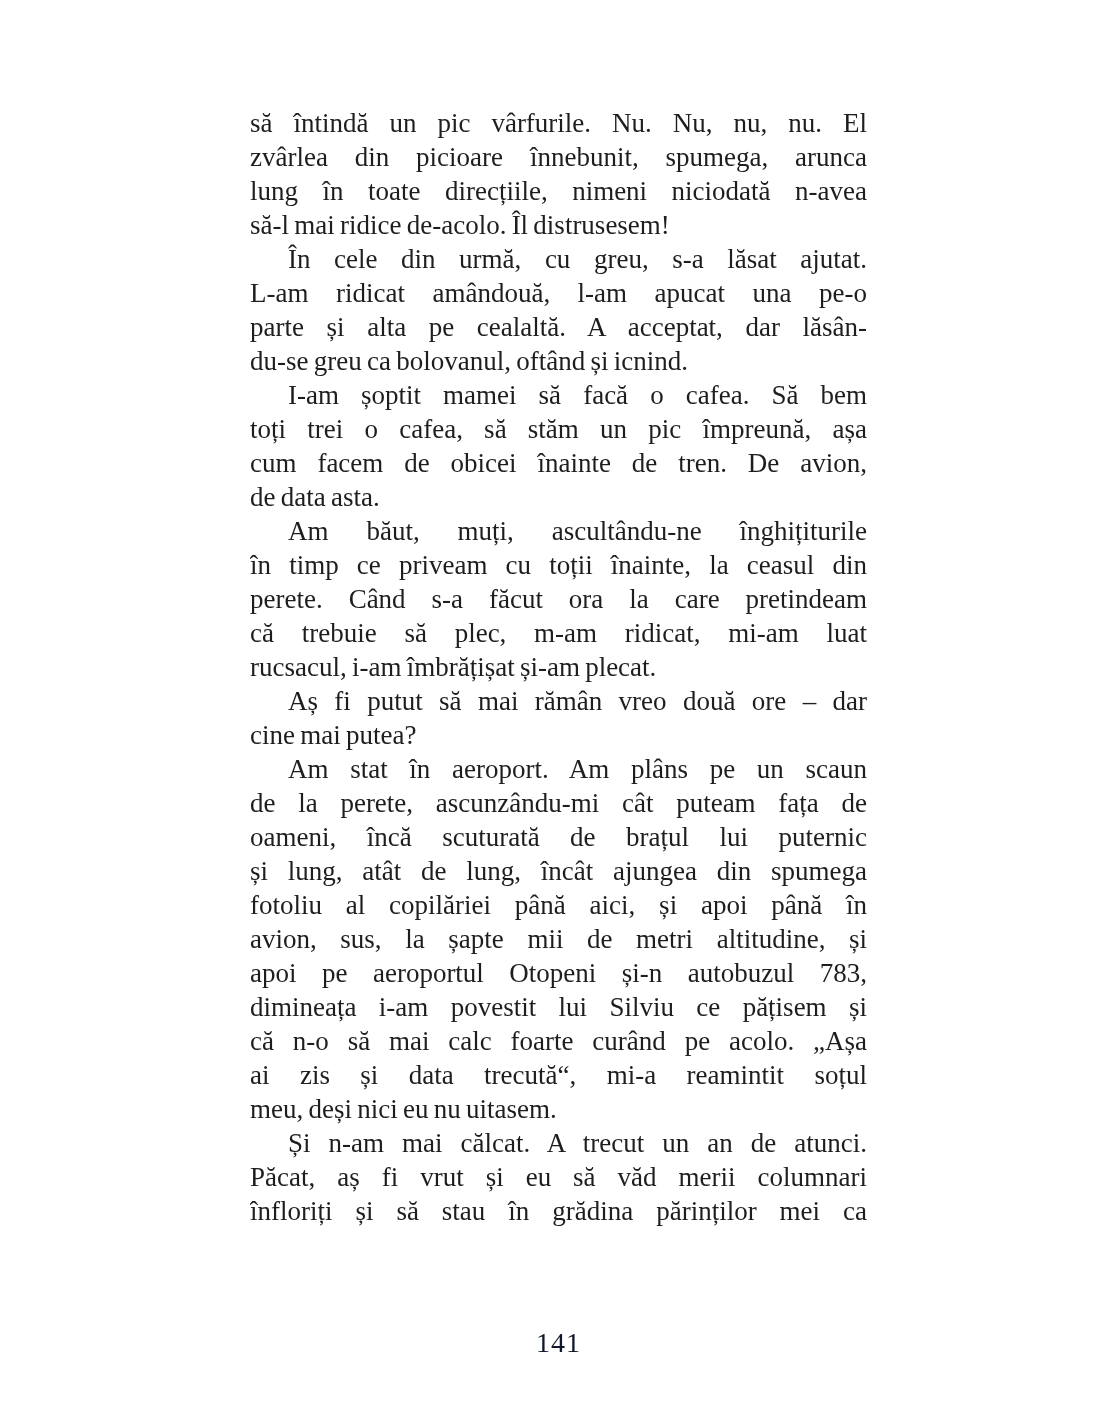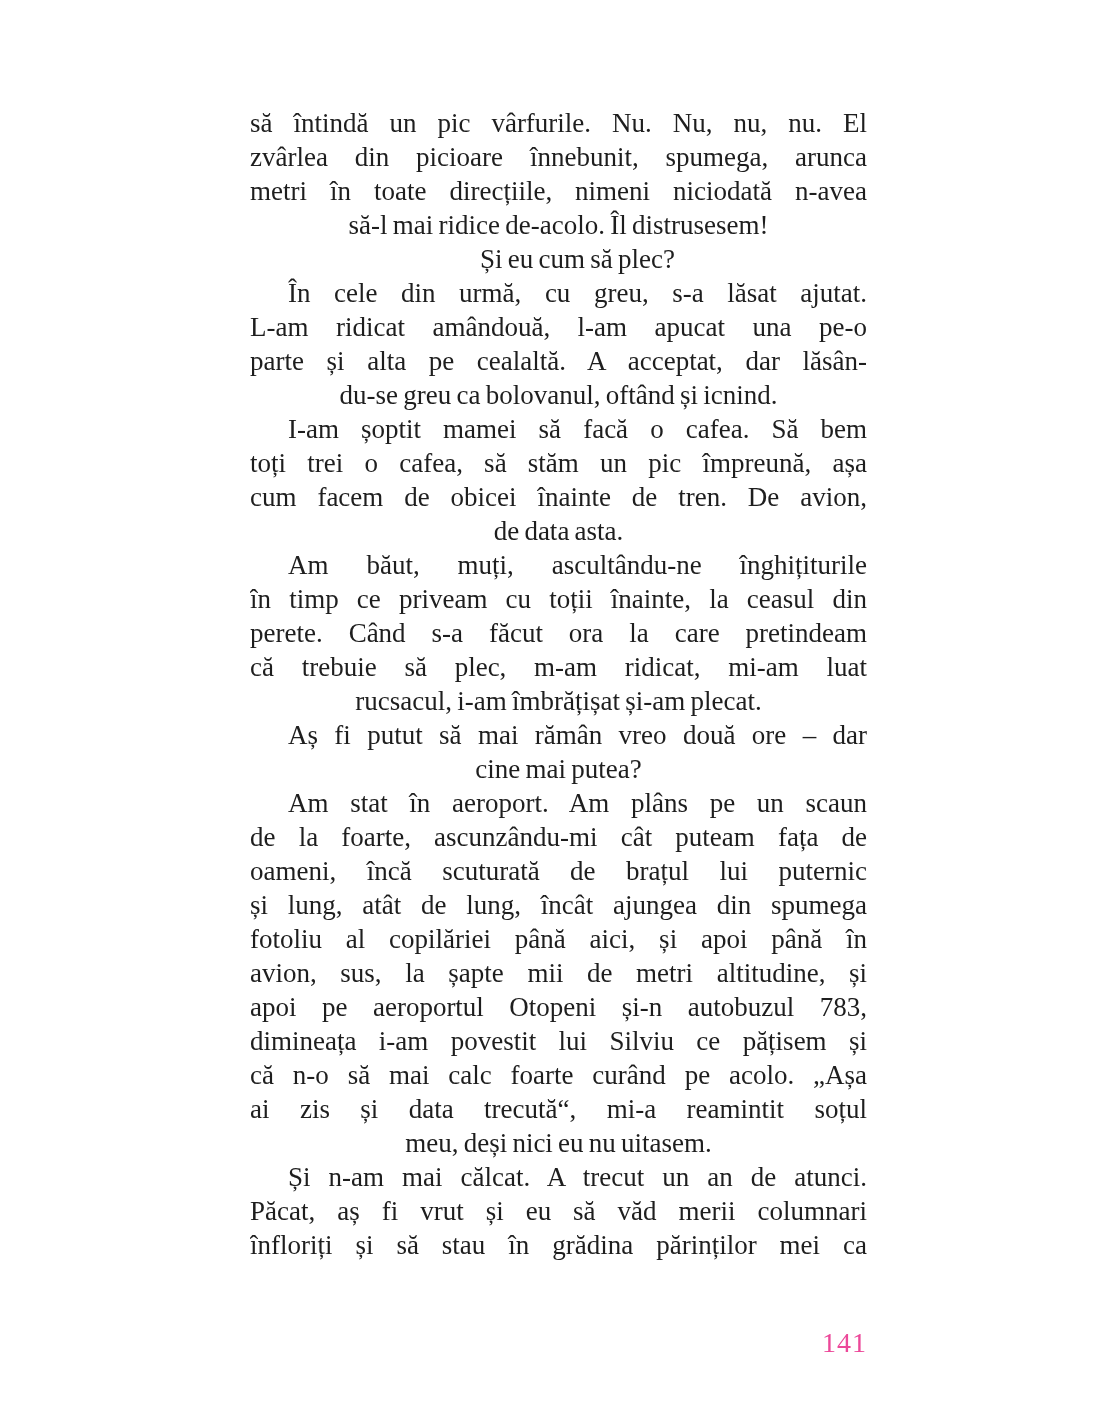--- a/index.html
+++ b/index.html
@@ -24,21 +24,21 @@
     position: absolute;
     left: 250px;
     top: 106px;
     width: 617px;
   }
   .line {
     font-size: 27px;
     line-height: 34px;
     height: 34px;
     overflow: hidden;
-    text-align: center;
+    text-align: left;
     word-spacing: -1.5px;
     white-space: normal;
   }
   
   .line.j {
     text-align: justify;
     text-align-last: justify;
   }
   .line.j::after {
     content: "";
@@ -47,54 +47,53 @@
     height: 0;
   }
   .line.ind {
     text-indent: 38px;
   }
   .page-number {
     position: absolute;
     left: 250px;
     top: 1326px;
     width: 617px;
-    text-align: right;
+    text-align: center;
     font-size: 28px;
     line-height: 34px;
-    color: #ec4899;
+    color: #0f172a;
     letter-spacing: 1px;
   }
 </style>
 </head>
 <body>
 
 <div class="book-page">
   <div class="text-block">
       <div class="line j">să întindă un pic vârfurile. Nu. Nu, nu, nu. El</div>
       <div class="line j">zvârlea din picioare înnebunit, spumega, arunca</div>
-      <div class="line j">metri în toate direcțiile, nimeni niciodată n-avea</div>
+      <div class="line j">lung în toate direcțiile, nimeni niciodată n-avea</div>
       <div class="line">să-l mai ridice de-acolo. Îl distrusesem!</div>
-      <div class="line ind">Și eu cum să plec?</div>
       <div class="line j ind">În cele din urmă, cu greu, s-a lăsat ajutat.</div>
       <div class="line j">L-am ridicat amândouă, l-am apucat una pe-o</div>
       <div class="line j">parte și alta pe cealaltă. A acceptat, dar lăsân-</div>
       <div class="line">du-se greu ca bolovanul, oftând și icnind.</div>
       <div class="line j ind">I-am șoptit mamei să facă o cafea. Să bem</div>
       <div class="line j">toți trei o cafea, să stăm un pic împreună, așa</div>
       <div class="line j">cum facem de obicei înainte de tren. De avion,</div>
       <div class="line">de data asta.</div>
       <div class="line j ind">Am băut, muți, ascultându-ne înghițiturile</div>
       <div class="line j">în timp ce priveam cu toții înainte, la ceasul din</div>
       <div class="line j">perete. Când s-a făcut ora la care pretindeam</div>
       <div class="line j">că trebuie să plec, m-am ridicat, mi-am luat</div>
       <div class="line">rucsacul, i-am îmbrățișat și-am plecat.</div>
       <div class="line j ind">Aș fi putut să mai rămân vreo două ore – dar</div>
       <div class="line">cine mai putea?</div>
       <div class="line j ind">Am stat în aeroport. Am plâns pe un scaun</div>
-      <div class="line j">de la foarte, ascunzându-mi cât puteam fața de</div>
+      <div class="line j">de la perete, ascunzându-mi cât puteam fața de</div>
       <div class="line j">oameni, încă scuturată de brațul lui puternic</div>
       <div class="line j">și lung, atât de lung, încât ajungea din spumega</div>
       <div class="line j">fotoliu al copilăriei până aici, și apoi până în</div>
       <div class="line j">avion, sus, la șapte mii de metri altitudine, și</div>
       <div class="line j">apoi pe aeroportul Otopeni și-n autobuzul 783,</div>
       <div class="line j">dimineața i-am povestit lui Silviu ce pățisem și</div>
       <div class="line j">că n-o să mai calc foarte curând pe acolo. „Așa</div>
       <div class="line j">ai zis și data trecută“, mi-a reamintit soțul</div>
       <div class="line">meu, deși nici eu nu uitasem.</div>
       <div class="line j ind">Și n-am mai călcat. A trecut un an de atunci.</div>

